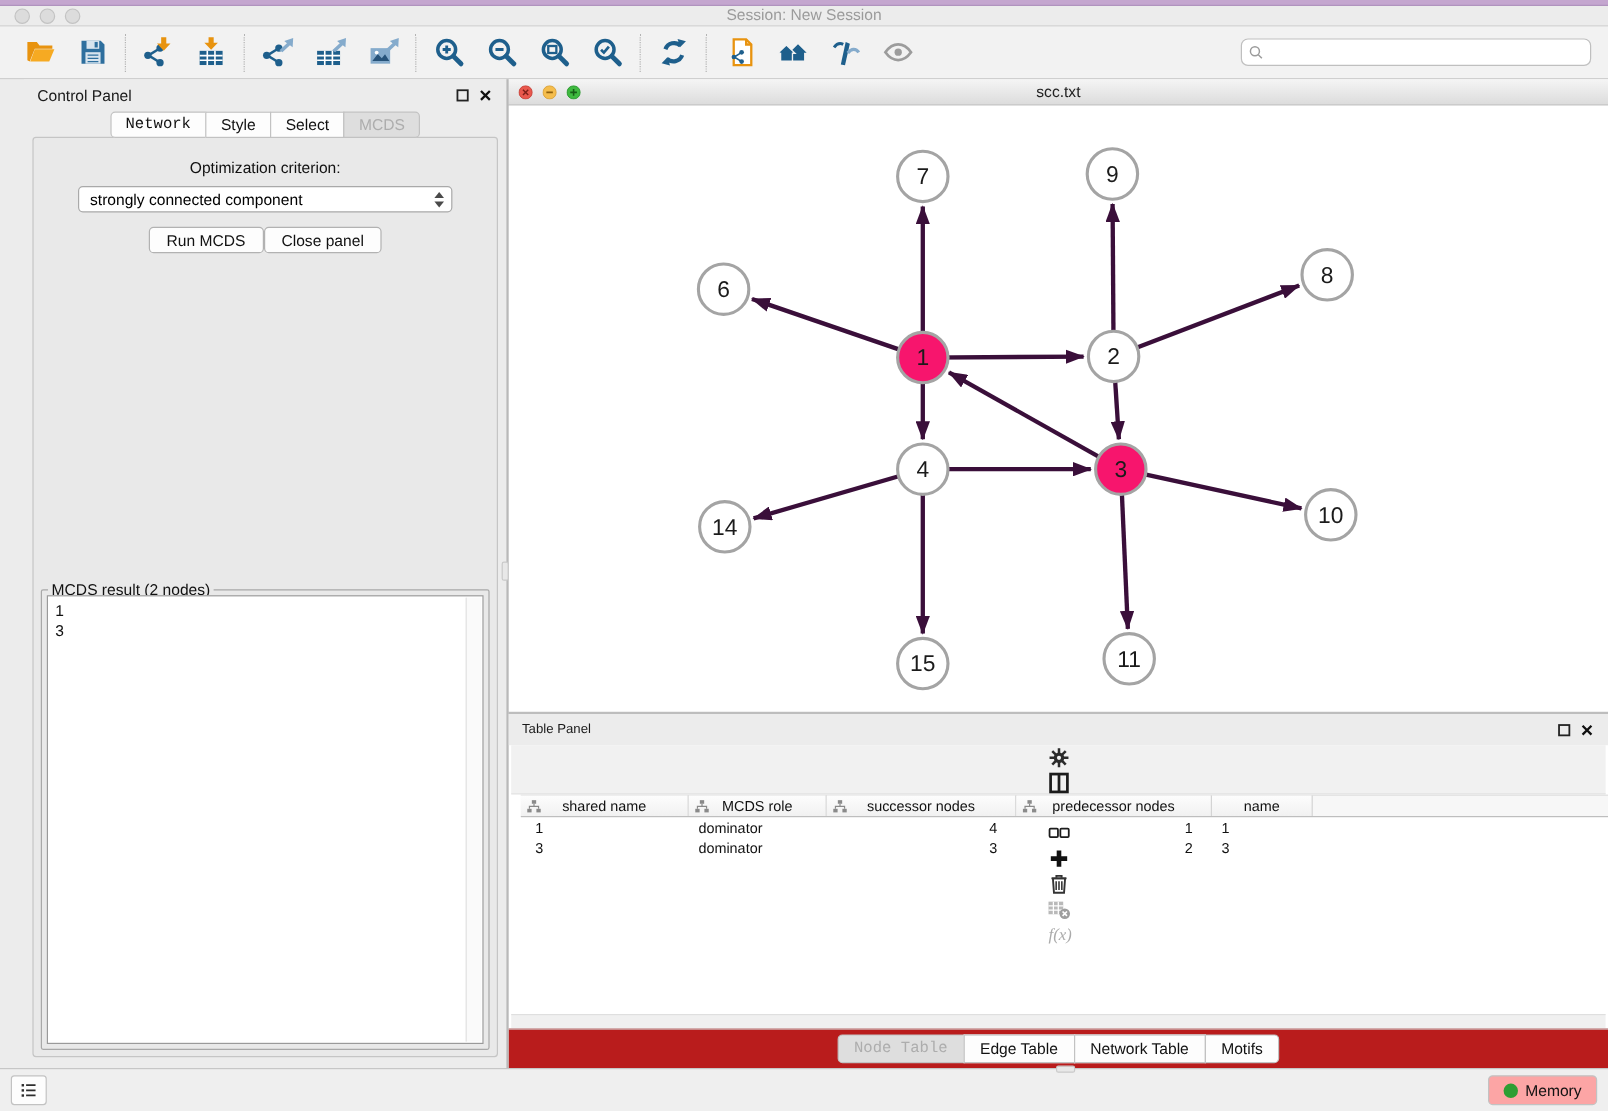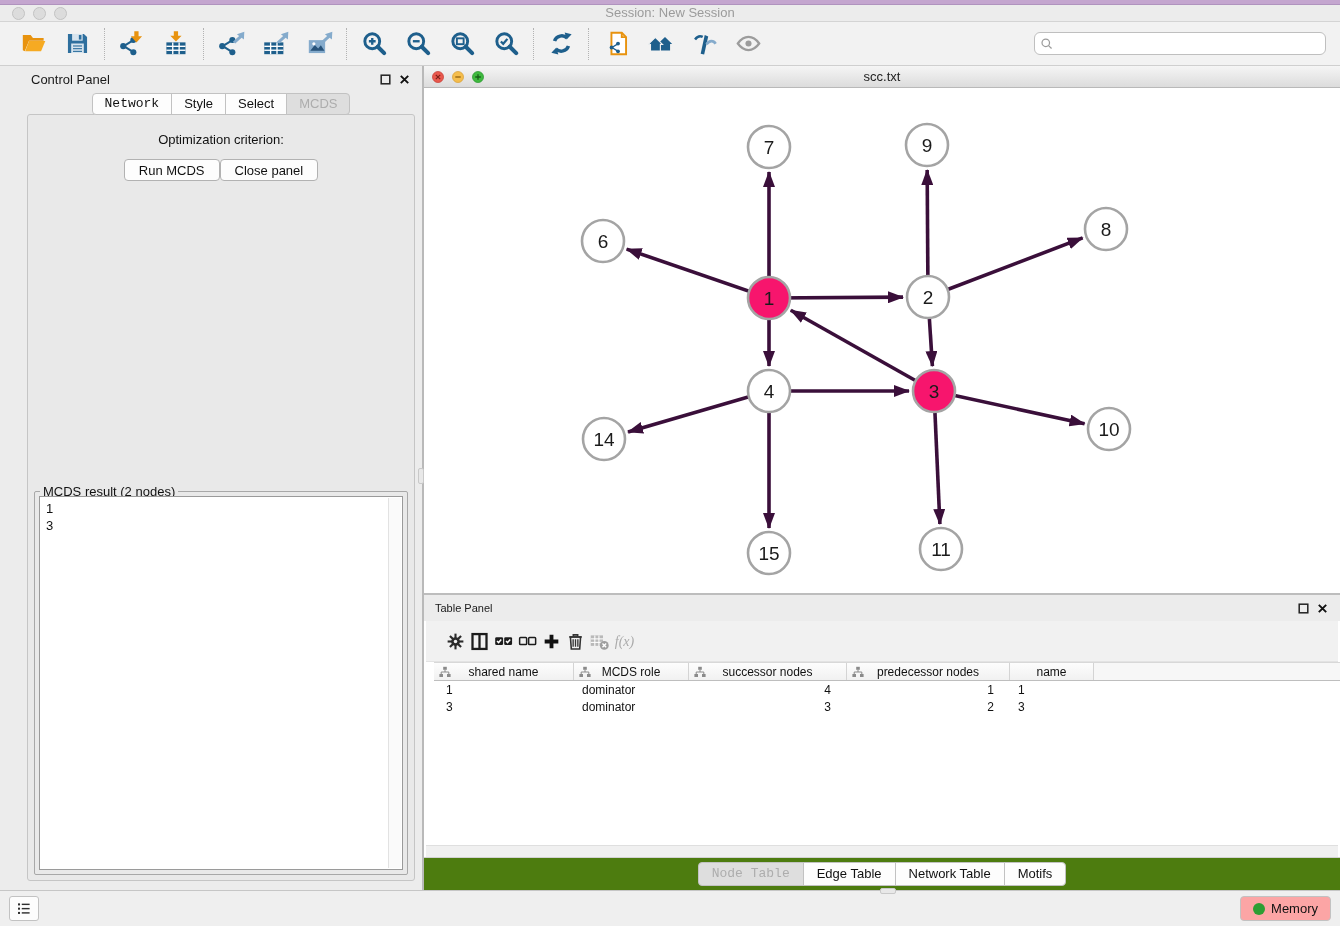--- a/index.html
+++ b/index.html
@@ -77,32 +77,32 @@
   .mac-btns svg { width:12px; height:12px; display:block; }
   .net-canvas { flex:1; background:#fff; position:relative; overflow:hidden; }
   .net-canvas svg { position:absolute; inset:0; }
   .grip-h { position:absolute; left:456px; bottom:-4px; width:16px; height:6px; background:#E8E8E8;
             border:1px solid #C9C9C9; border-radius:2px; z-index:3; }
 
   
   .table-panel { flex:1; background:#fff; display:flex; flex-direction:column; min-height:0; }
   .tp-header { height:26px; background:#ECECEC; display:flex; align-items:center; padding:0 11px; font-size:11px; color:#1a1a1a; }
   .tp-toolbar { height:41px; background:#F1F1F1; margin:0 2px; display:flex; align-items:center; padding:0 17px;
-                border-bottom:1px solid #E3E3E3; }
+                border-bottom:1px solid #E3E3E3;flex-direction:column; }
   .tp-tbtn { width:24px; height:24px; display:flex; align-items:center; justify-content:center; }
   .tp-tbtn svg { width:21px; height:21px; }
   .tp-table { flex:1; overflow:hidden; padding-left:10px; }
   .thead { display:flex; height:19px; background:#F7F7F7; border-top:1px solid #D8D8D8; border-bottom:1px solid #BEBEBE; }
   .th { position:relative; display:flex; align-items:center; justify-content:center; font-size:12px; color:#111;
         background:linear-gradient(#FDFDFD,#F1F1F1); border-right:1px solid #D4D4D4; flex:none; }
   .th svg { position:absolute; left:5px; top:3px; width:12px; height:12px; }
   .trow { display:flex; height:17px; align-items:center; }
   .td { font-size:12px; color:#111; flex:none; overflow:hidden; white-space:nowrap; }
   .tp-scrollstrip { height:12px; background:#F0F0F0; border-top:1px solid #DFDFDF; margin:0 2px; }
-  .tp-tabs { height:33px; background:#4d7c0f; border-top:1px solid #D2D2D2; display:flex; align-items:center; justify-content:center; }
+  .tp-tabs { height:33px; background:#b91c1c; border-top:1px solid #D2D2D2; display:flex; align-items:center; justify-content:center; }
   .tp-tabs .tab { padding:3px 13px 4px; }
 
   
   .statusbar { height:36px; background:#EFEFEF; border-top:1px solid #C6C6C6; display:flex; align-items:center; padding:0 9px; }
   .sb-btn { width:30px; height:25px; background:#FDFDFD; border:1px solid #C2C2C2; border-radius:3px;
             display:flex; align-items:center; justify-content:center; }
   .sb-btn svg { width:18px; height:18px; }
   .mem-btn { margin-left:auto; height:25px; background:#fca5a5; border:1px solid #C2C2C2; border-radius:4px;
              display:flex; align-items:center; gap:6px; padding:0 12px; font-size:13px; color:#111; }
   .mem-dot { width:12px; height:12px; border-radius:50%; background:#2D9E33; display:block; }
@@ -313,20 +313,27 @@
         </span>
       </div>
       <div class="cp-tabs" id="cp-tabs">
           <div class="tab">Network</div>
           <div class="tab">Style</div>
           <div class="tab">Select</div>
           <div class="tab active">MCDS</div>
         </div>
       <div class="cp-body">
         <div class="opt-label">Optimization criterion:</div>
+        <div class="cp-select">
+          <span class="val">strongly connected component</span>
+          <span class="stepper">
+              <i class="up"></i>
+              <i class="dn"></i>
+            </span>
+        </div>
         <div class="btn-row">
           <div class="btn">Run MCDS</div>
           <div class="btn">Close panel</div>
         </div>
         <div class="mcds-fieldset">
           <div class="mcds-legend">MCDS result (2 nodes)</div>
           <div class="mcds-box">
             <div class="mcds-text" id="mcds-text">1
 3</div>
             <div class="mcds-scroll"></div>

